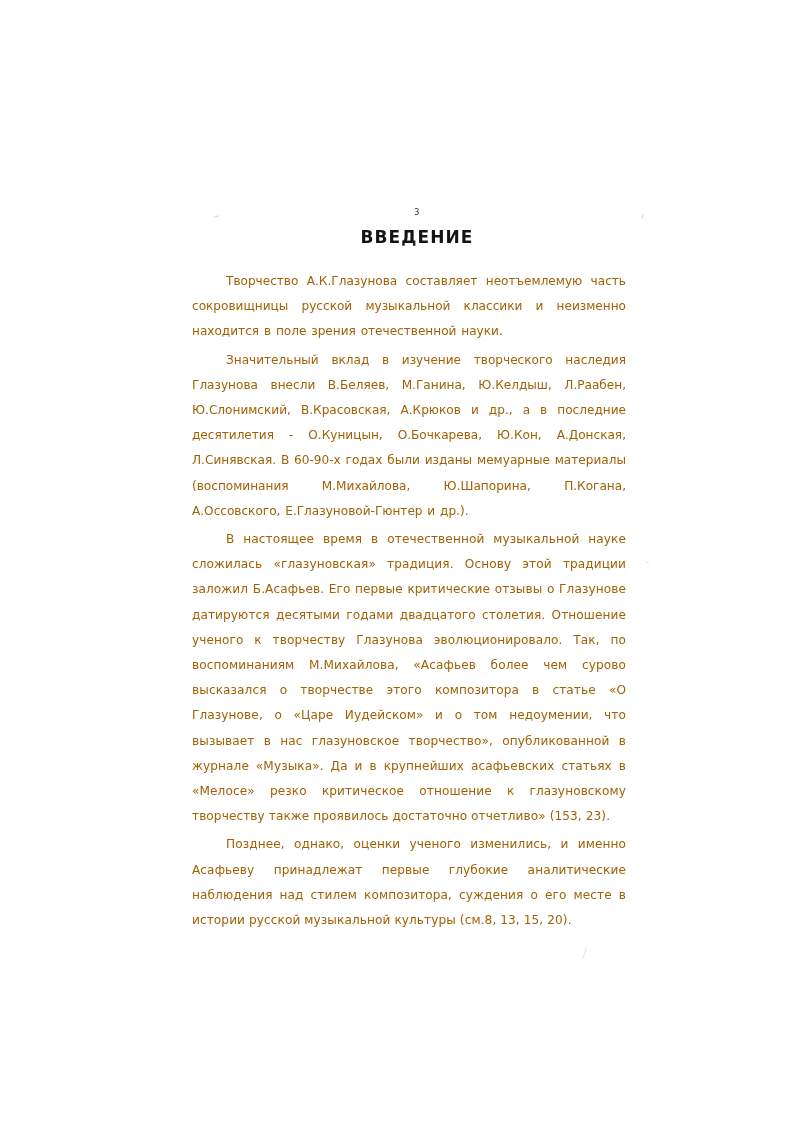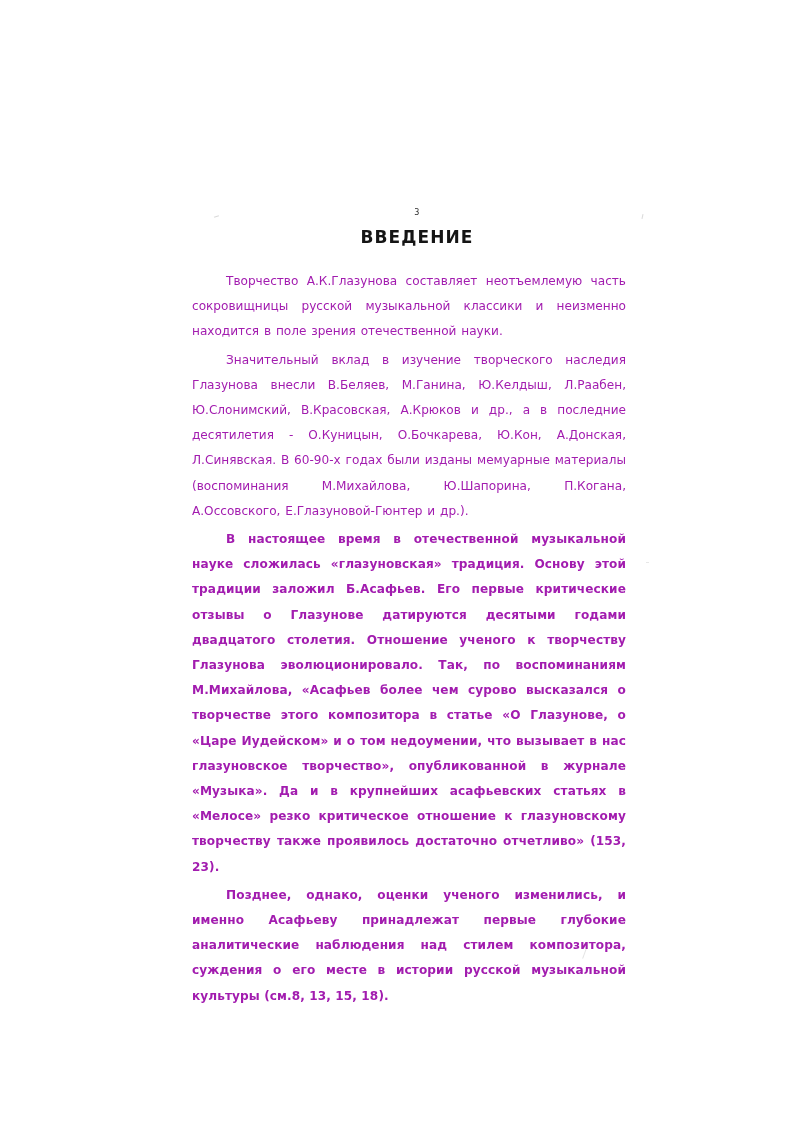--- a/index.html
+++ b/index.html
@@ -36,28 +36,27 @@
     letter-spacing: 1.1px;
     margin: 0 0 22px 0;
     color: #151515;
   }
   p.para {
     margin: 0 16px 1px 0;
     font-size: 12.1px;
     line-height: 25.2px;
     text-align: justify;
     text-justify: inter-word;
-    color: #a21caf;
+    color: #a16207;
     text-indent: 34px;
     -webkit-hyphens: manual;
     hyphens: manual;
   }
   p.para.tight {
     letter-spacing: 0.1px;
-    font-weight: bold;
   }
   p.para.wide {
     word-spacing: 1px;
   }
   p.para + p.para {
     margin-top: 3px;
   }
   
   .speck {
     position: absolute;
@@ -84,16 +83,16 @@
     <div class="page-number">3</div>
 
     <div class="doc-title">ВВЕДЕНИЕ</div>
 
     <p class="para wide">Творчество А.К.Глазунова составляет неотъемлемую часть сокровищницы русской музыкальной классики и неизменно находится в поле зрения отечественной науки.</p>
 
     <p class="para wide">Значительный вклад в изучение творческого наследия Глазунова внесли В.Беляев, М.Ганина, Ю.Келдыш, Л.Раабен, Ю.Слонимский, В.Красовская, А.Крюков и др., а в последние десятилетия - О.Куницын, О.Бочкарева, Ю.Кон, А.Донская, Л.Синявская. В 60-90-х годах были изданы мемуарные материалы (воспоминания М.Михайлова, Ю.Шапорина, П.Когана, А.Оссовского, Е.Глазуновой-Гюнтер и др.).</p>
 
     <p class="para tight">В настоящее время  в отечественной музыкальной науке сложилась «глазуновская» традиция. Основу этой традиции заложил Б.Асафьев. Его первые критические отзывы о Глазунове датируются десятыми годами двадцатого столетия. Отношение ученого к творчеству Глазунова эволюционировало. Так, по воспоминаниям М.Михайлова, «Асафьев более чем сурово высказался о творчестве этого композитора в статье «О Глазунове, о «Царе Иудейском» и о том недоумении, что вызывает в нас глазуновское творчество», опубликованной в журнале «Музыка». Да и в крупнейших асафьевских статьях в «Мелосе» резко критическое отношение к глазуновскому творчеству также проявилось достаточно отчетливо» (153, 23).</p>
 
-    <p class="para tight">Позднее, однако, оценки ученого изменились, и именно Асафьеву принадлежат первые глубокие аналитические наблюдения над стилем композитора, суждения о его месте в истории русской музыкальной культуры (см.8, 13, 15, 18).</p>
+    <p class="para tight">Позднее, однако, оценки ученого изменились, и именно Асафьеву принадлежат первые глубокие аналитические наблюдения над стилем композитора, суждения о его месте в истории русской музыкальной культуры (см.8, 13, 15, 20).</p>
 
   </div>
 </div>
 
 </body></html>

